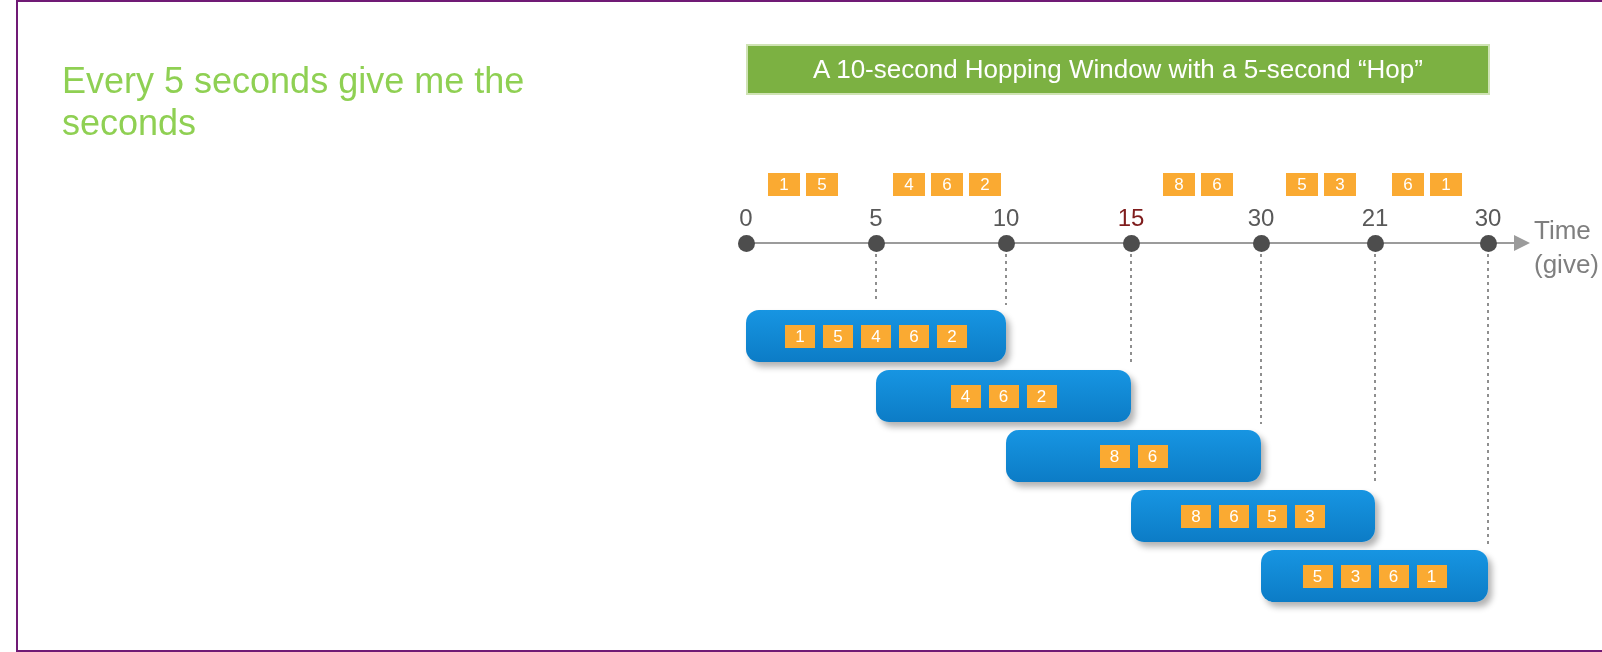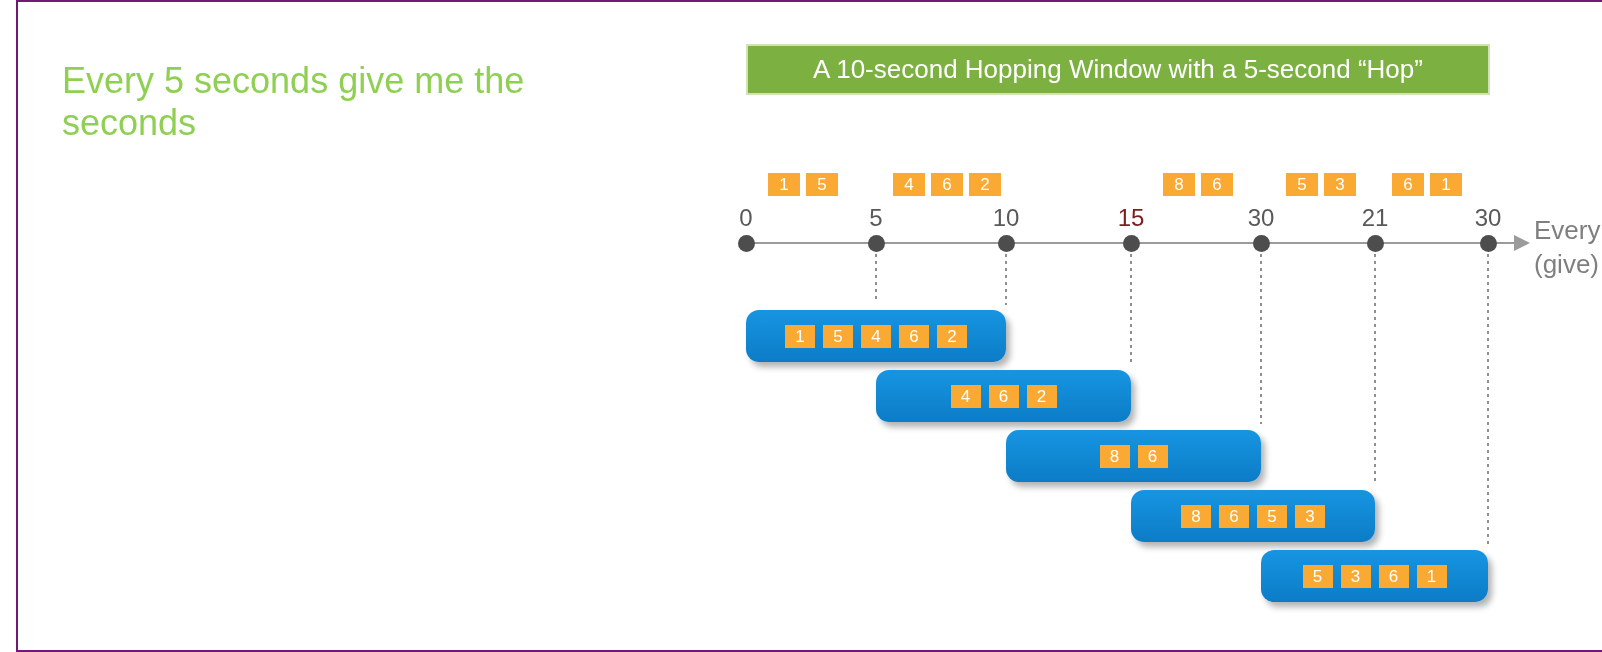--- a/index.html
+++ b/index.html
@@ -102,21 +102,21 @@
   </div>
 
   <div class="banner" style="background: rgb(124, 177, 66); border-color: rgb(207, 227, 180); color: rgb(255, 255, 255);">
     <span>A 10-second Hopping Window with a 5-second “Hop”</span>
   </div>
 
   <div id="timeline">
     <div class="tl-line" id="axisLine" style="left: 728px; top: 240px; width: 769px; background: rgb(155, 155, 155);"></div>
     <div class="tl-arrow" id="axisArrow" style="left: 1496px; top: 233px; border-left: 16px solid rgb(155, 155, 155);"></div>
     <div class="tl-axis-label" id="axisLabel" style="left: 1516px; top: 211px; color: rgb(127, 127, 127);">
-      <div>Every</div>
+      <div>Time</div>
       <div>(give)</div>
     </div>
     <div id="dashes">
         <div class="dash" style="left: 857px; top: 252px; height: 48px; background: repeating-linear-gradient(rgb(143, 143, 143) 0px, rgb(143, 143, 143) 3px, transparent 3px, transparent 7px);"></div>
         <div class="dash" style="left: 987px; top: 252px; height: 51px; background: repeating-linear-gradient(rgb(143, 143, 143) 0px, rgb(143, 143, 143) 3px, transparent 3px, transparent 7px);"></div>
         <div class="dash" style="left: 1112px; top: 252px; height: 110px; background: repeating-linear-gradient(rgb(143, 143, 143) 0px, rgb(143, 143, 143) 3px, transparent 3px, transparent 7px);"></div>
         <div class="dash" style="left: 1242px; top: 252px; height: 170px; background: repeating-linear-gradient(rgb(143, 143, 143) 0px, rgb(143, 143, 143) 3px, transparent 3px, transparent 7px);"></div>
         <div class="dash" style="left: 1356px; top: 252px; height: 230px; background: repeating-linear-gradient(rgb(143, 143, 143) 0px, rgb(143, 143, 143) 3px, transparent 3px, transparent 7px);"></div>
         <div class="dash" style="left: 1469px; top: 252px; height: 290px; background: repeating-linear-gradient(rgb(143, 143, 143) 0px, rgb(143, 143, 143) 3px, transparent 3px, transparent 7px);"></div>
       </div>

